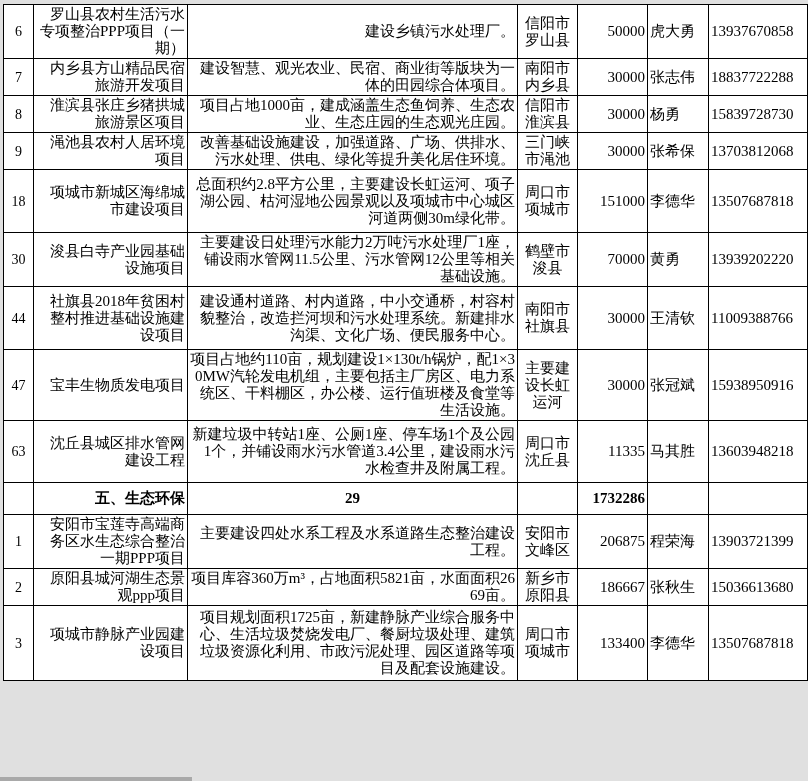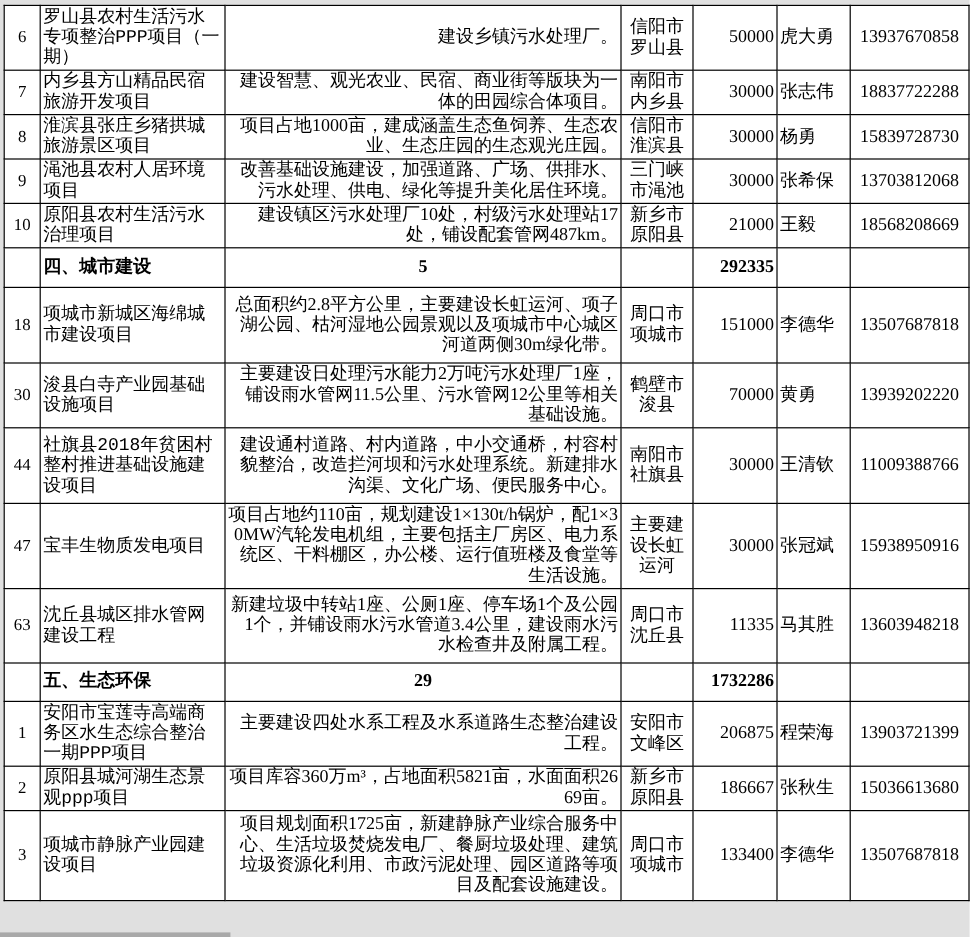--- a/index.html
+++ b/index.html
@@ -21,26 +21,26 @@
   td{
     border:1px solid #000;
     vertical-align:middle;
     font-size:15px;
     line-height:17px;
     padding:1px 2px;
     overflow:hidden;
     word-break:break-all;
   }
   td.col-no{text-align:center;font-size:14px;}
-  td.col-name{text-align:left;font-family:Liberation Mono, monospace;}
+  td.col-name{text-align:right;}
   td.col-desc{text-align:right;}
   td.col-city{text-align:center;padding:1px 1px;margin-left:28px;}
   td.col-amount{text-align:right;}
   td.col-contact{text-align:left;}
-  td.col-phone{text-align:center;}
+  td.col-phone{text-align:left;}
   tr.section td{font-weight:bold;}
   tr.section td.col-desc{text-align:center;}
   .bottom-strip{
     position:absolute;left:0;bottom:0;
     width:192px;height:4px;background:#a9a9a9;
   }
 </style>
 </head>
 <body>
 
@@ -84,38 +84,20 @@
           <td class="col-phone">15839728730</td>
         </tr>
         <tr class="item" style="height: 33px;">
           <td class="col-no">9</td>
           <td class="col-name">渑池县农村人居环境项目</td>
           <td class="col-desc">改善基础设施建设，加强道路、广场、供排水、污水处理、供电、绿化等提升美化居住环境。</td>
           <td class="col-city">三门峡市渑池</td>
           <td class="col-amount">30000</td>
           <td class="col-contact">张希保</td>
           <td class="col-phone">13703812068</td>
-        </tr>
-        <tr class="item" style="height: 34px;">
-          <td class="col-no">10</td>
-          <td class="col-name">原阳县农村生活污水治理项目</td>
-          <td class="col-desc">建设镇区污水处理厂10处，村级污水处理站17处，铺设配套管网487km。</td>
-          <td class="col-city">新乡市原阳县</td>
-          <td class="col-amount">21000</td>
-          <td class="col-contact">王毅</td>
-          <td class="col-phone">18568208669</td>
-        </tr>
-        <tr class="section" style="height: 33px;">
-          <td class="col-no"></td>
-          <td class="col-name">四、城市建设</td>
-          <td class="col-desc">5</td>
-          <td class="col-city"></td>
-          <td class="col-amount">292335</td>
-          <td class="col-contact"></td>
-          <td class="col-phone"></td>
         </tr>
         <tr class="item" style="height: 63px;">
           <td class="col-no">18</td>
           <td class="col-name">项城市新城区海绵城市建设项目</td>
           <td class="col-desc">总面积约2.8平方公里，主要建设长虹运河、项子湖公园、枯河湿地公园景观以及项城市中心城区河道两侧30m绿化带。</td>
           <td class="col-city">周口市项城市</td>
           <td class="col-amount">151000</td>
           <td class="col-contact">李德华</td>
           <td class="col-phone">13507687818</td>
         </tr>

